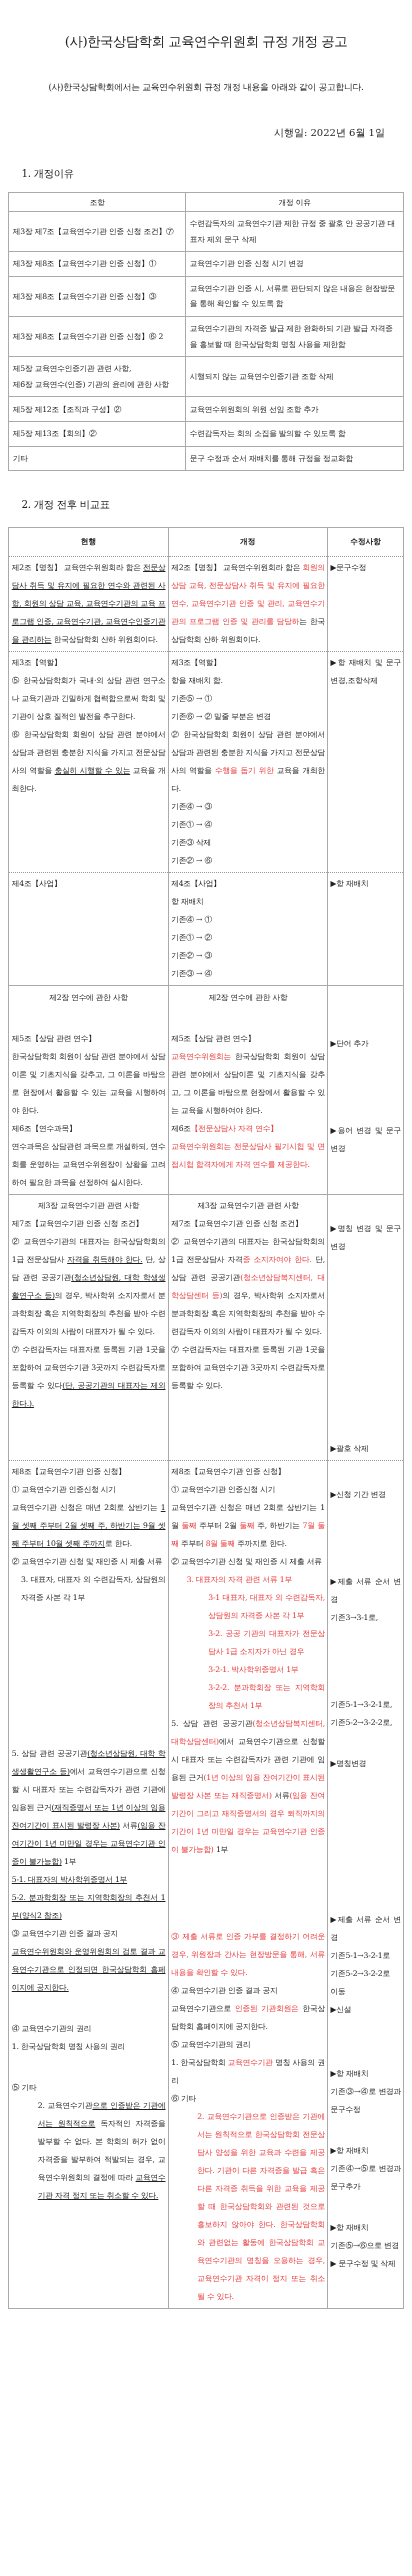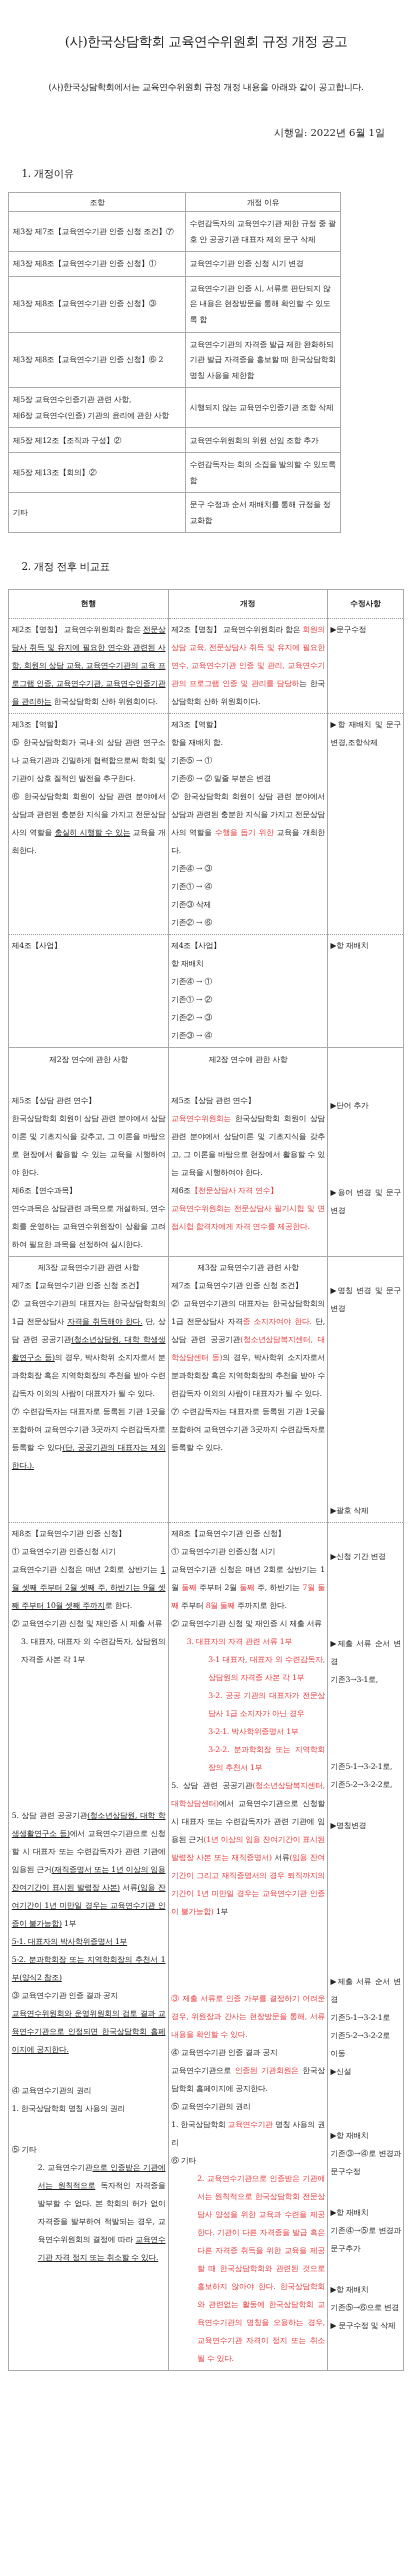--- a/index.html
+++ b/index.html
@@ -3,21 +3,21 @@
 <meta charset="utf-8">
 <style>
   html, body { margin: 0; padding: 0; background: #ffffff; }
   body { width: 412px; font-family: "DejaVu Serif", "Liberation Serif", serif; color: #222; }
   .page { width: 412px; padding: 0 0 20.6px 0; box-sizing: border-box; }
   .title { text-align: center; font-size: 13.4px; font-weight: normal; margin: 11px; padding-top: 21.6px; height: 20.6px; letter-spacing: -0.5px; }
   .intro { text-align: center; font-size: 8.8px; margin: 29px 0 0 0; letter-spacing: -0.3px; }
   .date { text-align: right; font-size: 10px; margin: 32px 27px 4px 0; }
   .section-h { font-size: 10.3px; margin: 27px 0 0 21.6px; font-weight: normal; letter-spacing: -0.3px; }
   table { border-collapse: collapse; table-layout: fixed; }
-  .reasons { width: 333px; margin: 11.3px 0 0 8.2px; border: 0.5px solid #aaa; }
+  .reasons { width: 396px; margin: 11.3px 0 0 8.2px; border: 0.5px solid #aaa; }
   .reasons td, .reasons th { border: 0.5px solid #aaa; font-size: 7.7px; font-weight: normal; padding: 4.1px 3.6px; line-height: 15.5px; vertical-align: middle; text-align: left; letter-spacing: -0.2px; }
   .reasons th { text-align: center; line-height: 10.3px; padding: 4.1px 3.6px 3.1px; }
   .cmp { width: 396px; margin: 14.4px 0 0 8.2px; border: 0.5px solid #aaa; }
   .cmp th { font-weight: bold; font-size: 7.7px; text-align: center; height: 26px; border-left: 0.5px solid #aaa; border-right: 0.5px solid #aaa; border-bottom: 0.5px dotted #999; }
   .cmp td { font-size: 7.7px; line-height: 18px; vertical-align: top; padding: 2.1px 2.1px 2.1px 2.6px; border-left: 0.5px solid #aaa; border-right: 0.5px solid #aaa; letter-spacing: -0.2px; word-break: break-all; text-align: justify; }
   .cmp tr.solid td { border-top: 0.5px solid #aaa; }
   .cmp tr.dotted td { border-top: 0.5px dotted #999; }
   .cmp col.c1 { width: 157px; } .cmp col.c2 { width: 157px; } .cmp col.c3 { width: 75px; }
   .ln { display: block; }
   .ln.center { text-align: center; }

